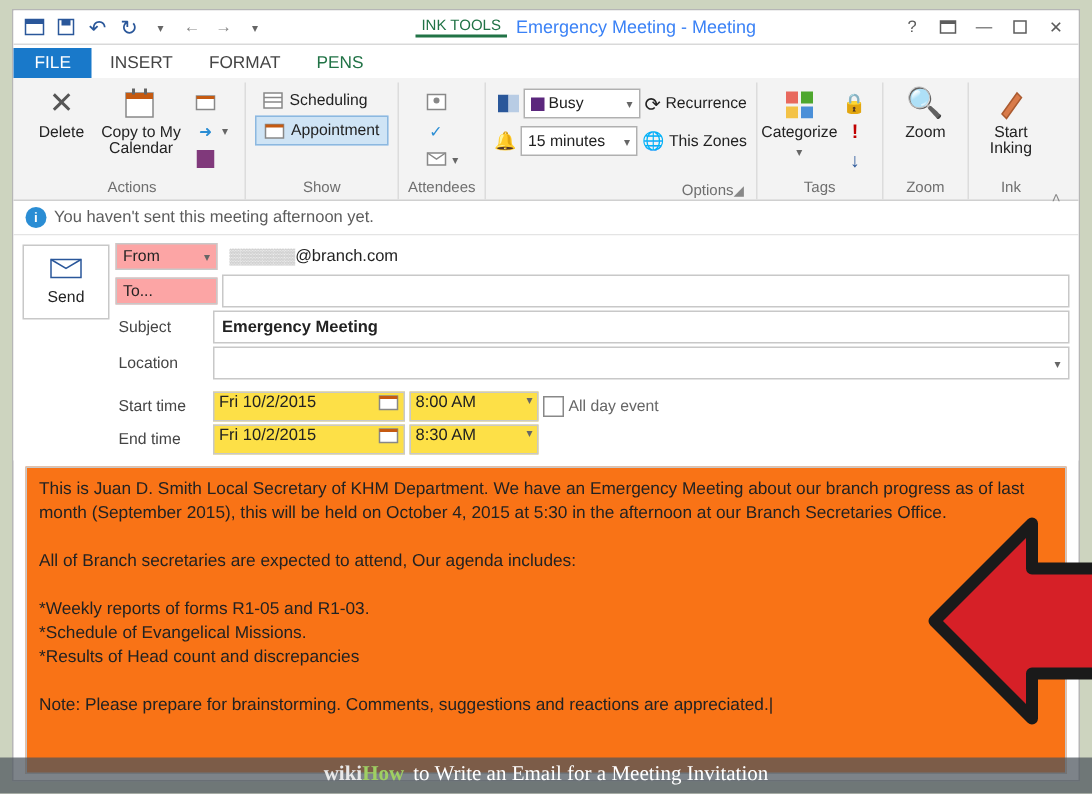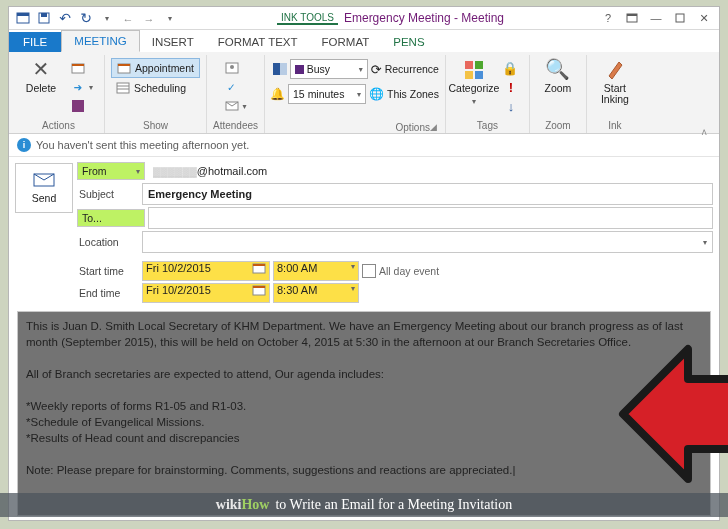--- a/index.html
+++ b/index.html
@@ -3,21 +3,21 @@
 <meta charset="utf-8">
 <style>
 html,body{margin:0;padding:0;font-family:"Segoe UI",Arial,sans-serif;font-size:11px;color:#222;background:#cdd4bf;width:728px;height:529px;overflow:hidden}
 .app{position:absolute;left:8px;top:6px;right:8px;bottom:8px;background:#fff;border:1px solid #b6b6b6;display:flex;flex-direction:column}
 .titlebar{height:22px;display:flex;align-items:center;background:#fff;border-bottom:1px solid #d9d9d9}
 .qat{display:flex;align-items:center;gap:1px;padding:0 4px}
 .qat-btn{width:20px;height:18px;display:flex;align-items:center;justify-content:center;color:#2a579a}
 .title-center{flex:1;display:flex;justify-content:center;align-items:center;gap:6px}
 .title-group{display:flex;flex-direction:column;align-items:center;line-height:11px}
 .ink-label{font-size:10px;color:#217346;border-bottom:2px solid #217346;padding:0 4px}
-.win-title{color:#701a75;font-size:12px}
+.win-title{color:#3b82f6;font-size:12px}
 .win-ctrl{display:flex;align-items:center;gap:2px;padding-right:4px}
 .win-ctrl div{width:22px;height:18px;display:flex;align-items:center;justify-content:center;color:#5c5c5c}
 .ribbon-tabs{height:22px;display:flex;align-items:flex-end;background:#fff}
 .file-tab{background:#1979ca;color:#fff;padding:4px 14px;font-size:11.5px}
 .tab{padding:4px 12px;font-size:11.5px;color:#444}
 .tab.active{border:1px solid #c0c0c0;border-bottom:1px solid #f3f3f3;background:#f3f3f3;color:#1979ca}
 .tab.pens{color:#217346}
 .ribbon{background:#f3f3f3;border-bottom:1px solid #d0d0d0;display:flex;padding:3px 4px 0;height:78px}
 .group{display:flex;flex-direction:column;align-items:center;border-right:1px solid #dcdcdc;padding:0 6px}
 .group-body{display:flex;align-items:flex-start;gap:3px;flex:1}
@@ -31,28 +31,28 @@
 .opt-row{display:flex;align-items:center;gap:3px;margin:1px 0}
 .opt-select{border:1px solid #b0b0b0;background:#fff;height:18px;display:flex;align-items:center;padding:0 4px;font-size:10.5px;min-width:68px;justify-content:space-between}
 .opt-link{display:flex;align-items:center;gap:3px;font-size:10.5px}
 .info-bar{height:22px;display:flex;align-items:center;gap:5px;padding:0 8px;border-bottom:1px solid #e4e4e4;color:#5c5c5c;font-size:11px;background:#fff}
 .info-ico{width:14px;height:14px;border-radius:50%;background:#2a8dd4;color:#fff;display:flex;align-items:center;justify-content:center;font-size:9px;font-weight:bold}
 .compose{display:flex;padding:4px 6px;gap:4px;background:#fff}
 .send-btn{width:56px;height:48px;border:1px solid #c8c8c8;display:flex;flex-direction:column;align-items:center;justify-content:center;gap:3px;font-size:10.5px;margin-top:2px}
 .hdr-grid{flex:1;display:flex;flex-direction:column;gap:2px}
 .hdr-row{display:flex;align-items:center;gap:3px}
 .hdr-label{width:60px;font-size:10.5px;color:#444;text-align:left;padding-left:2px}
-.hdr-btn-label{width:58px;border:1px solid #c8c8c8;font-size:10.5px;padding:2px 4px;background:#bef264;display:flex;align-items:center;justify-content:space-between}
+.hdr-btn-label{width:58px;border:1px solid #c8c8c8;font-size:10.5px;padding:2px 4px;background:#fca5a5;display:flex;align-items:center;justify-content:space-between}
 .hdr-input{flex:1;border:1px solid #c8c8c8;height:18px;padding:1px 5px;font-size:11px;background:#fff;display:flex;align-items:center}
 .time-sel{width:120px;border:1px solid #c8c8c8;height:18px;display:flex;justify-content:space-between;padding:0 3px;font-size:11px;background:#fde047}
 .time-sel2{width:78px}
 .chk{width:12px;height:12px;border:1px solid #888;background:#fff}
-.body-area{flex:1;margin:4px 8px 4px 8px;border:1px solid #c8c8c8;padding:6px 8px;font-size:11.5px;line-height:16px;color:#222;overflow:hidden;background:#737373}
+.body-area{flex:1;margin:4px 8px 4px 8px;border:1px solid #c8c8c8;padding:6px 8px;font-size:11.5px;line-height:16px;color:#222;overflow:hidden;background:#f97316}
 .arrow-overlay{position:absolute;right:-10px;bottom:30px;pointer-events:none}
-.footer{position:absolute;left:0;right:0;bottom:12px;height:24px;background:rgba(75,83,91,.72);display:flex;align-items:center;justify-content:center;gap:6px;color:#fff;font-size:14px}
+.footer{position:absolute;left:0;right:0;bottom:0;height:24px;background:rgba(75,83,91,.72);display:flex;align-items:center;justify-content:center;gap:6px;color:#fff;font-size:14px}
 .wikihow{font-family:Georgia,serif;font-weight:bold}
 .wiki{color:#e8e8e8}.how{color:#9fcf63}
 .footer-title{font-family:Georgia,serif}
 .bulk{margin:0;white-space:pre-wrap}
 .sq{width:9px;height:9px;display:inline-block}
 .tri{font-size:8px;color:#666}
 .blank{font-size:10px;color:#cfcfcf}
 </style>
 </head>
 <body>
@@ -103,34 +103,44 @@
           <svg width="10" height="10">
             <rect x="1" y="1" width="8" height="8" fill="none" stroke="#5c5c5c"></rect>
           </svg>
         </div>
       <div>✕</div>
     </div>
   </div>
 
   <div class="ribbon-tabs">
     <div class="file-tab">FILE</div>
-    <div class="tab active">MEETING</div>
     <div class="tab">INSERT</div>
-    <div class="tab">FORMAT TEXT</div>
     <div class="tab">FORMAT</div>
     <div class="tab pens">PENS</div>
   </div>
 
   <div class="ribbon">
     <div class="group">
       <div class="group-body">
         <div class="big-btn">
             <div class="big-ico" style="font-size:20px;color:#555">✕</div>
             <span>Delete</span>
           </div>
+        <div class="big-btn" style="width:56px">
+            <div class="big-ico">
+              <svg width="24" height="22">
+                <rect x="2" y="4" width="18" height="16" fill="#fff" stroke="#888"></rect>
+                <rect x="2" y="4" width="18" height="4" fill="#c55a11"></rect>
+                <rect x="6" y="1" width="2" height="4" fill="#666"></rect>
+                <rect x="14" y="1" width="2" height="4" fill="#666"></rect>
+              </svg>
+            </div>
+            <span style="white-space:pre">Copy to My
+Calendar</span>
+          </div>
         <div class="small-stack" style="padding-top:4px">
           <div class="small-btn">
               <span class="small-ico">
                 <svg width="14" height="12">
                   <rect x="1" y="2" width="12" height="9" fill="#fff" stroke="#888"></rect>
                   <rect x="1" y="2" width="12" height="2" fill="#c55a11"></rect>
                 </svg>
               </span>
             </div>
           <div class="small-btn">
@@ -145,38 +155,38 @@
               </span>
             </div>
         </div>
       </div>
       <div class="group-label">Actions</div>
     </div>
 
     <div class="group">
       <div class="group-body">
           <div class="small-stack" style="padding-top:3px">
-        <div class="small-btn active">
-              <span class="small-ico">
-                <svg width="14" height="12">
-                  <rect x="1" y="2" width="12" height="9" fill="#fff" stroke="#888"></rect>
-                  <rect x="1" y="2" width="12" height="2" fill="#c55a11"></rect>
-                </svg>
-              </span>
-              <span>Appointment</span>
-            </div>
         <div class="small-btn">
               <span class="small-ico">
                 <svg width="14" height="12">
                   <rect x="1" y="1" width="12" height="10" fill="#fff" stroke="#888"></rect>
                   <line x1="1" y1="4" x2="13" y2="4" stroke="#888"></line>
                   <line x1="1" y1="7" x2="13" y2="7" stroke="#888"></line>
                 </svg>
               </span>
               <span>Scheduling</span>
+            </div>
+        <div class="small-btn active">
+              <span class="small-ico">
+                <svg width="14" height="12">
+                  <rect x="1" y="2" width="12" height="9" fill="#fff" stroke="#888"></rect>
+                  <rect x="1" y="2" width="12" height="2" fill="#c55a11"></rect>
+                </svg>
+              </span>
+              <span>Appointment</span>
             </div>
       </div>
         </div>
       <div class="group-label">Show</div>
     </div>
 
     <div class="group">
       <div class="group-body">
         <div class="small-stack" style="padding-top:4px">
           <div class="small-btn">
@@ -313,34 +323,34 @@
       <span>Send</span>
     </div>
     <div class="hdr-grid">
       <div class="hdr-row">
         <div class="hdr-btn-label">
             <span>From</span>
             <span class="tri">▾</span>
           </div>
         <div class="hdr-input" style="border:none">
             <span class="blank">▓▓▓▓▓▓</span>
-            <span>@hotmail.com</span>
-          </div>
+            <span>@branch.com</span>
+          </div>
+      </div>
+      <div class="hdr-row">
+        <div class="hdr-btn-label">
+            <span>To...</span>
+          </div>
+        <div class="hdr-input"></div>
       </div>
       <div class="hdr-row">
         <div class="hdr-label">Subject</div>
         <div class="hdr-input" style="font-weight:bold">
             <span>Emergency Meeting</span>
           </div>
-      </div>
-      <div class="hdr-row">
-        <div class="hdr-btn-label">
-            <span>To...</span>
-          </div>
-        <div class="hdr-input"></div>
       </div>
       <div class="hdr-row">
         <div class="hdr-label">Location</div>
         <div class="hdr-input" style="justify-content:flex-end">
             <span class="tri">▾</span>
           </div>
       </div>
       <div style="height:4px"></div>
       <div class="hdr-row">
         <div class="hdr-label">Start time</div>

